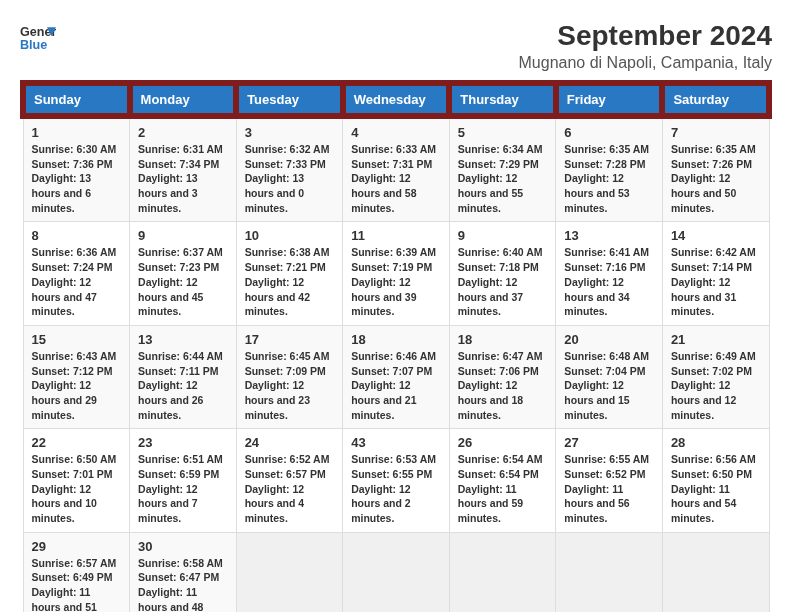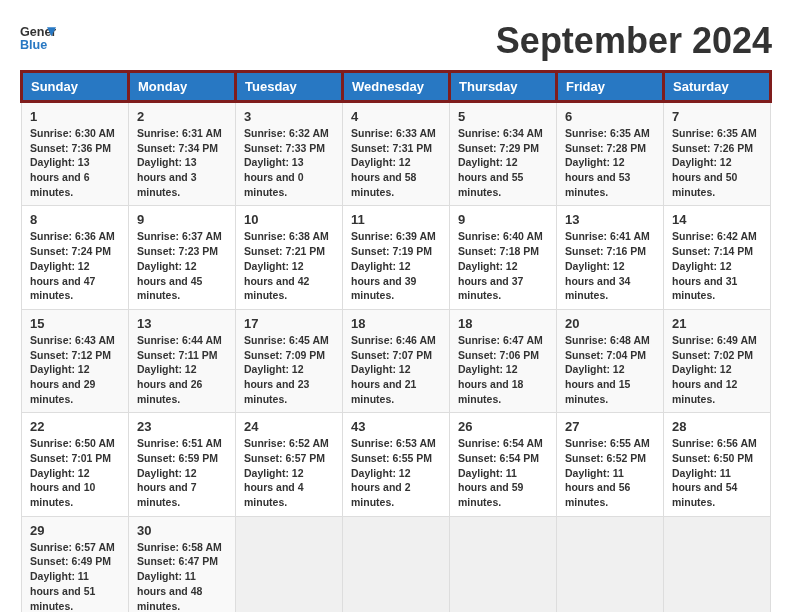--- a/index.html
+++ b/index.html
@@ -22,21 +22,21 @@
       gap: 4px;
     }
     .logo-icon {
       width: 36px;
       height: 36px;
     }
     .title-section {
       text-align: right;
     }
     .main-title {
-      font-size: 36px;
+      font-size: 28px;
       font-weight: bold;
       color: #333;
     }
     .subtitle {
       font-size: 16px;
       color: #555;
       margin-top: 2px;
     }
     .calendar-table {
       width: 100%;
@@ -44,21 +44,21 @@
       margin-top: 8px;
       font-size: 11px;
     }
     .calendar-table thead tr th {
       background-color: #2878c3;
       color: #fff;
       text-align: left;
       padding: 6px 8px;
       font-size: 13px;
       font-weight: bold;
-      border: 3px solid #7f1d1d;
+      border: 6px solid #7f1d1d;
     }
     .calendar-table tbody tr td {
       vertical-align: top;
       padding: 6px 8px;
       border: 1px solid #ddd;
       background: #fff;
       min-width: 100px;
       min-height: 80px;
       height: 90px;
     }
@@ -91,20 +91,21 @@
   <div class="header-top">
     <div class="logo">
       <svg class="logo-icon" viewBox="0 0 40 40">
         <text x="0" y="18" font-size="14" font-weight="bold" fill="#333">General</text>
         <text x="0" y="32" font-size="14" font-weight="bold" fill="#2878c3">Blue</text>
         <polygon points="30,8 40,8 35,18" fill="#2878c3"></polygon>
       </svg>
     </div>
     <div class="title-section">
       <div class="main-title">September 2024</div>
+      <div class="subtitle">Mugnano di Napoli, Campania, Italy</div>
     </div>
   </div>
 
   <table class="calendar-table">
     <thead>
       <tr>
         <th>Sunday</th>
         <th>Monday</th>
         <th>Tuesday</th>
         <th>Wednesday</th>

